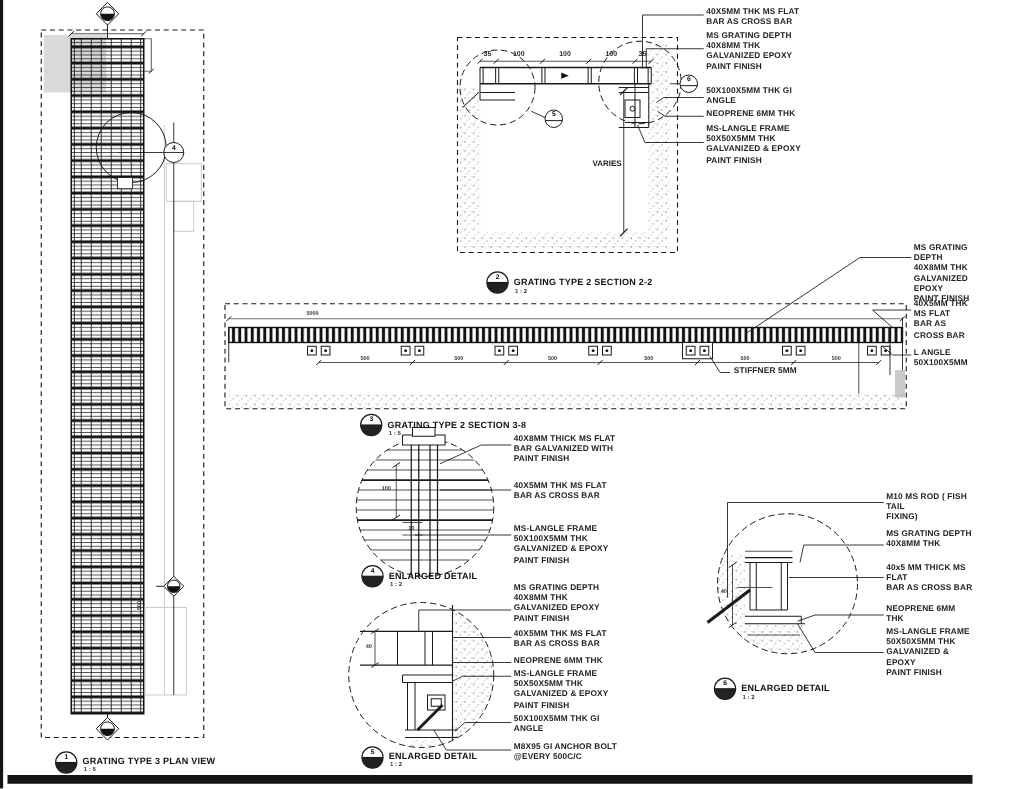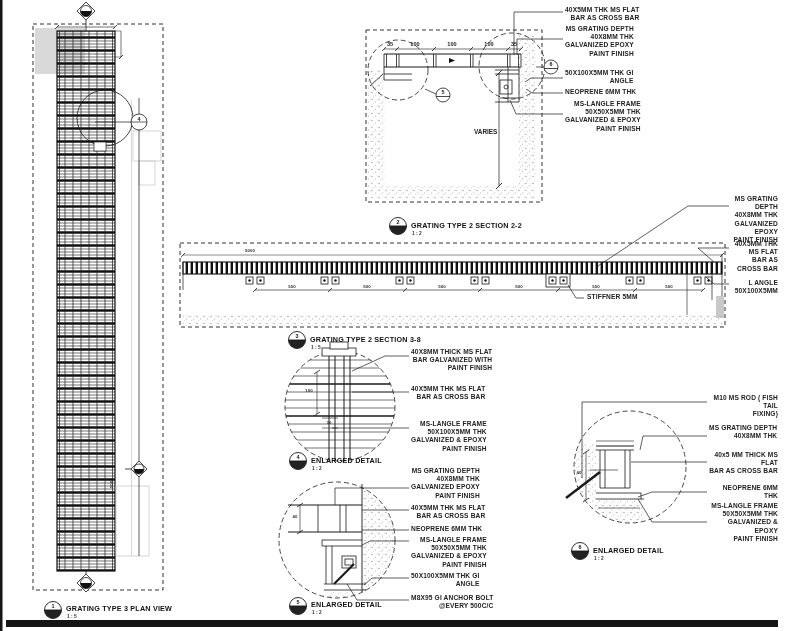--- a/index.html
+++ b/index.html
@@ -1,17 +1,17 @@
 <!DOCTYPE html>
 <html><head>
 <meta charset="utf-8">
 <style>
   html,body{margin:0;padding:0;background:#ffffff;}
   #canvas{position:relative;width:778px;height:631px;background:#fff;overflow:hidden;
-          font-family:"Liberation Sans", sans-serif;text-align:right;}
+          font-family:"Liberation Sans", sans-serif;}
   svg{position:absolute;left:0;top:0;}
   .ann{position:absolute;font-size:6.6px;line-height:1.25;letter-spacing:.15px;color:#222;
        white-space:pre-line;font-weight:700;}
   .dim{position:absolute;font-size:5.6px;color:#222;font-weight:700;transform:translateX(-50%);}
   .dim-sm{position:absolute;font-size:4.4px;color:#333;font-weight:700;transform:translateX(-50%);}
   .dim-rot{position:absolute;font-size:4.4px;color:#333;font-weight:700;transform:rotate(-90deg);}
   .ttl{position:absolute;font-size:7.2px;font-weight:700;color:#111;letter-spacing:.2px;white-space:nowrap;}
   .scale{position:absolute;font-size:4.8px;color:#333;font-weight:600;}
   .bubnum{position:absolute;font-size:5.4px;font-weight:700;color:#111;transform:translate(-50%,-50%);}
   .varies{position:absolute;font-size:6.4px;font-weight:700;color:#222;}

